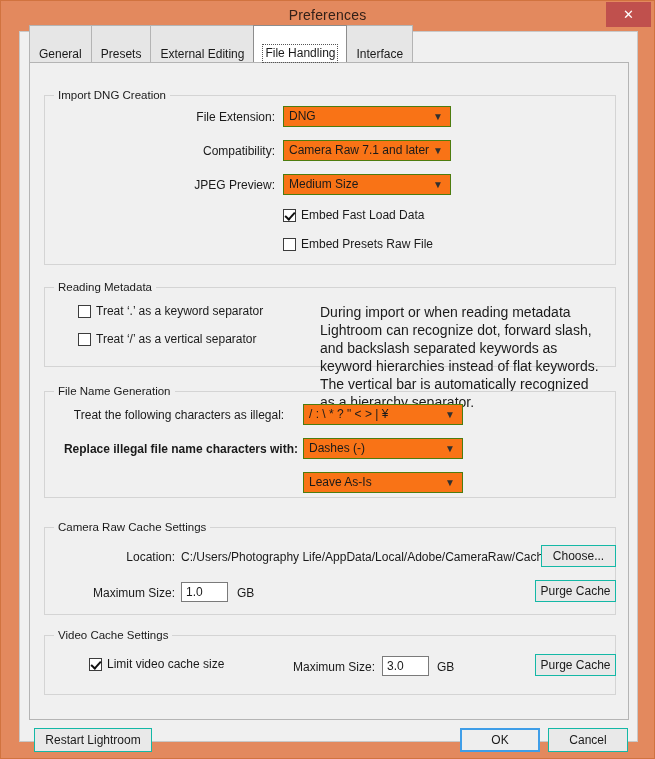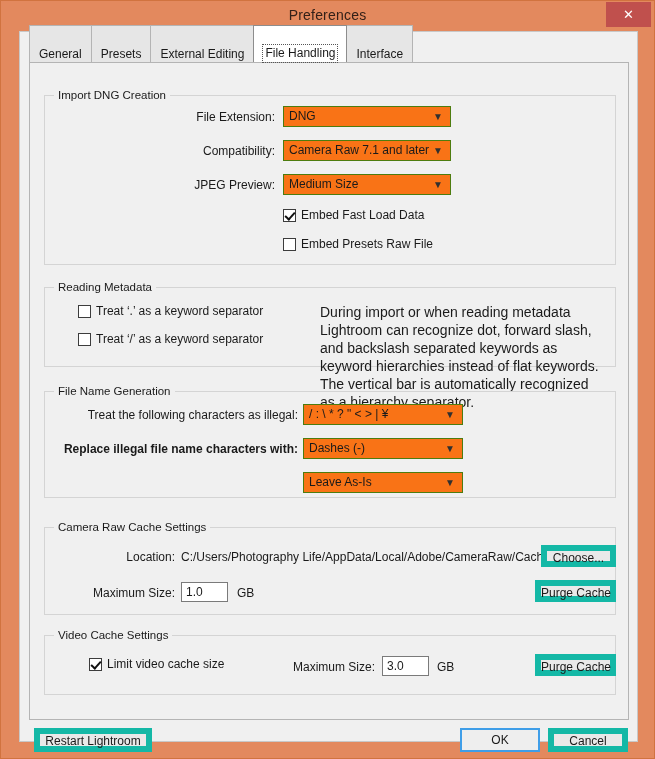--- a/index.html
+++ b/index.html
@@ -209,21 +209,21 @@
   .desc {
     position: absolute;
     font-size: 14px;
     line-height: 18px;
     color: #1a1a1a;
   }
 
   .btn {
     position: absolute;
     background: #e9e9e9;
-    border: 6px solid #14b8a6;
+    border: 1px solid #14b8a6;
     box-sizing: border-box;
     font-size: 12px;
     color: #1a1a1a;
     text-align: center;
     cursor: pointer;
     font-family: "Liberation Sans", sans-serif;
     padding: 0;
     white-space: nowrap;
   }
 
@@ -318,30 +318,30 @@
       <div class="group" style="left:14px; top:224px; width:572px; height:80px;">
         <span class="group-title">Reading Metadata</span>
 
         <div class="cb-row" style="left:33px; top:16px;">
           <span class="cb"></span>
           <span class="cb-label">Treat ‘.’ as a keyword separator</span>
         </div>
 
         <div class="cb-row" style="left:33px; top:44px;">
           <span class="cb"></span>
-          <span class="cb-label">Treat ‘/’ as a keyword separator</span>
+          <span class="cb-label">Treat ‘/’ as a vertical separator</span>
         </div>
 
         <span class="desc" style="left:275px; top:15px; width:285px;">During import or when reading metadata Lightroom can recognize dot, forward slash, and backslash separated keywords as keyword hierarchies instead of flat keywords. The vertical bar is automatically recognized as a hierarchy separator.</span>
       </div>
 
       <div class="group" style="left:14px; top:328px; width:572px; height:107px;">
         <span class="group-title">File Name Generation</span>
 
-        <span class="lbl right" style="left:15px; top:16px; width:238px;">Treat the following characters as illegal:</span>
+        <span class="lbl right" style="left:15px; top:16px; width:238px;text-align:center;">Treat the following characters as illegal:</span>
         <div class="combo" style="left:258px; top:12px; width:160px;">
           <span class="val">/ : \ * ? " &lt; &gt; | ¥</span>
           <span class="chev">▼</span>
         </div>
 
         <span class="lbl right" style="left:15px; top:50px; width:238px;font-weight:bold;">Replace illegal file name characters with:</span>
         <div class="combo" style="left:258px; top:46px; width:160px;">
           <span class="val">Dashes (-)</span>
           <span class="chev">▼</span>
         </div>

